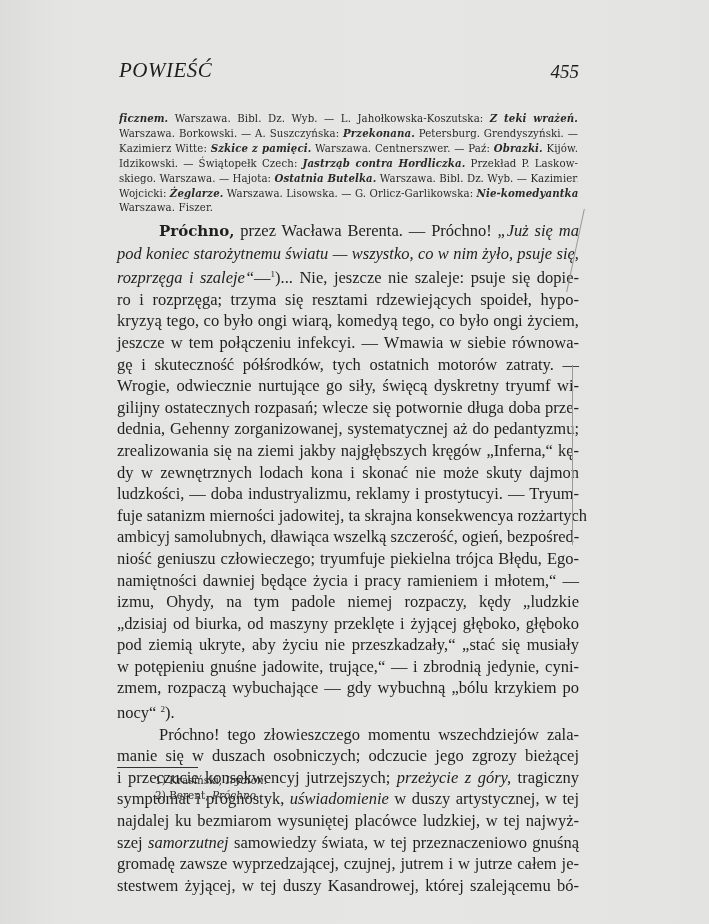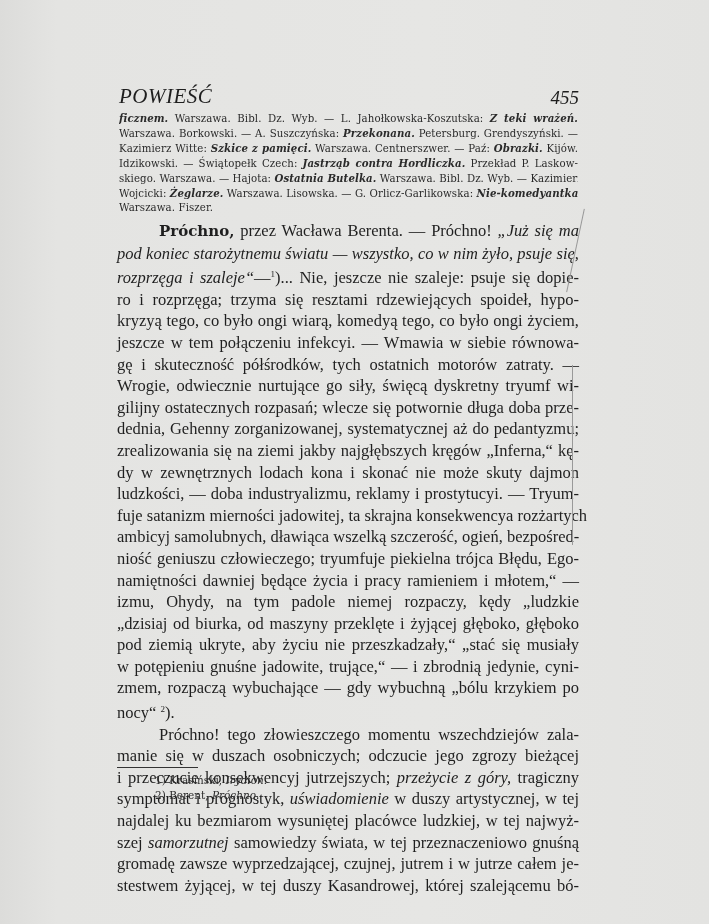--- a/index.html
+++ b/index.html
@@ -5,21 +5,21 @@
     html, body { margin: 0; padding: 0; }
     body {
       width: 709px; height: 924px; overflow: hidden;
       background: #e2e2e0;
       font-family: "Liberation Serif", "DejaVu Serif", serif;
       color: #222;
       position: relative;
     }
     .page { position: absolute; left: 0; top: 0; width: 709px; height: 924px;
       background: linear-gradient(90deg, #dcdcda 0%, #e4e4e2 8%, #e6e6e4 60%, #e3e3e1 100%); }
-    .running-head { position: absolute; left: 119px; top: 84px; width: 460px; height: 28px; }
+    .running-head { position: absolute; left: 119px; top: 58px; width: 460px; height: 28px; }
     .rh-title { position: absolute; left: 0; top: 0; font-style: italic; font-size: 21px; letter-spacing: 0.5px; color: #1e1e1e; }
     .rh-page { position: absolute; right: 0; top: 3px; font-style: italic; font-size: 19px; color: #1e1e1e; margin-left: 42px; }
 
     .biblio { position: absolute; left: 119px; top: 111px; width: 459px;
       font-family: "DejaVu Serif", serif; font-size: 10.2px; line-height: 14px;
       text-align: justify; color: #2a2a2a; letter-spacing: 0.1px; }
     .biblio .ln { display: block; text-align: justify; text-align-last: justify; white-space: nowrap; overflow: hidden; }
     .biblio .ln.last { text-align-last: left; }
     .biblio i { font-weight: bold; }
 

